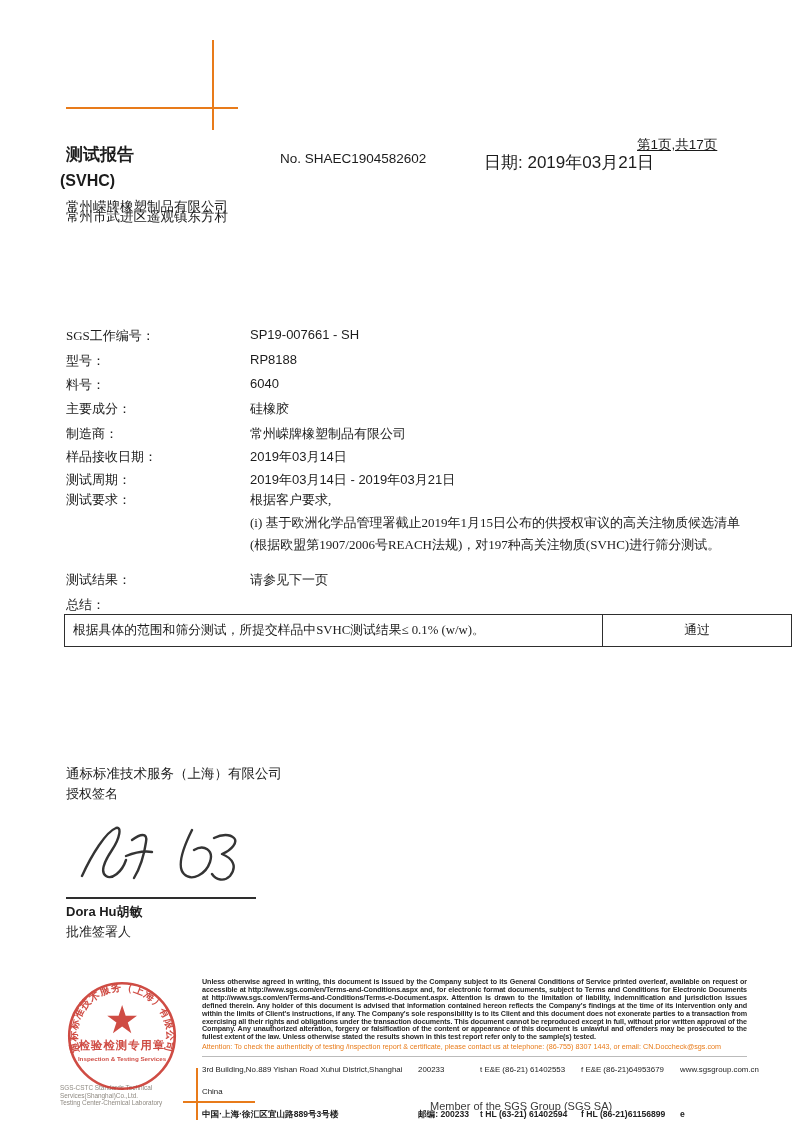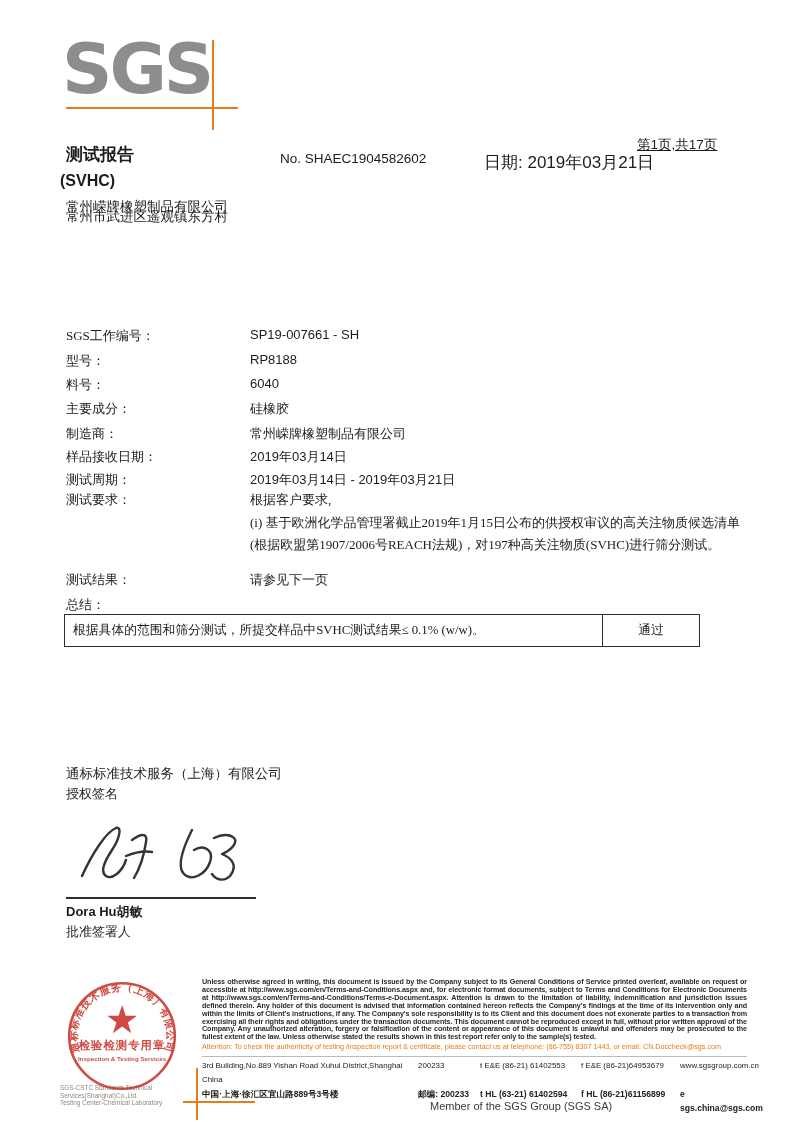--- a/index.html
+++ b/index.html
@@ -29,21 +29,21 @@
   .applicant-address{left:66px;top:208px;font-size:13.5px;}
 
   
   .intro{left:66px;top:299px;font-size:13px;}
   .frow-label{left:66px;font-size:13px;}
   .frow-value{left:250px;font-size:13px;}
   .req-detail{left:250px;top:512px;width:492px;font-size:13px;line-height:21.5px;}
 
   .summary-head{left:66px;top:596px;font-size:13px;}
   .summary-table{
-    left:64px;top:614px;width:636px;height:33px;border:1.6px solid #2e2e2e;
+    left:64px;top:614px;width:728px;height:33px;border:1.6px solid #2e2e2e;
     display:flex;align-items:stretch;box-sizing:border-box;
   }
   .summary-cell{display:flex;align-items:center;font-size:12.8px;}
   .summary-text{flex:0 0 538px;border-right:1.6px solid #2e2e2e;padding-left:8px;box-sizing:border-box;}
   .summary-verdict{flex:1;justify-content:center;}
 
   
   .sig-company{left:66px;top:765px;font-size:13.5px;}
   .sig-auth{left:66px;top:785px;font-size:13px;}
   .sig-svg{left:70px;top:818px;}
@@ -57,21 +57,21 @@
     font-family:"Liberation Sans","DejaVu Sans",sans-serif;
     font-size:7.2px;line-height:7.9px;color:#2b2b2b;text-align:justify;
     font-weight:bold;letter-spacing:-0.1px;margin:0;
   }
   .attention{
     font-family:"Liberation Sans","DejaVu Sans",sans-serif;
     font-size:7.2px;line-height:7.9px;color:#e87b1a;font-weight:normal;margin:2px 0 0 0;
   }
   .addr-table{margin-top:5px;border-top:1px solid #bbb;padding-top:2px;}
   .addr-row{display:flex;align-items:baseline;font-family:"Liberation Sans","DejaVu Sans",sans-serif;
-    font-size:7.9px;color:#222;line-height:14px;}
+    font-size:7.9px;color:#222;line-height:22px;}
   .addr-row .c-addr{flex:0 0 216px;}
   .addr-row .c-post{flex:0 0 62px;}
   .addr-row .c-tel{flex:0 0 101px;}
   .addr-row .c-fax{flex:0 0 99px;}
   .addr-row .c-net{flex:1;}
   .addr-row.cn{font-size:8.6px;font-weight:bold;}
   .member-line{left:430px;top:1100px;width:300px;
     font-family:"Liberation Sans","DejaVu Sans",sans-serif;font-size:11px;color:#3a3a3a;}
 
   .foot-vline{left:196px;top:1068px;width:1.5px;height:52px;background:#e87b1a;}
@@ -82,21 +82,20 @@
     left:60px;top:1084px;width:165px;
     font-family:"Liberation Sans","DejaVu Sans",sans-serif;
     font-size:6.4px;line-height:7.6px;color:#8f8a82;
   }
 </style>
 </head>
 <body>
 
 <div class="page">
 
-  <div class="abs logo-text">SGS</div>
   <div class="abs logo-hline"></div>
   <div class="abs logo-vline"></div>
 
   <div class="abs doc-title sans">测试报告</div>
   <div class="abs doc-subtitle sans">(SVHC)</div>
   <div class="abs report-no sans">No. SHAEC1904582602</div>
   <div class="abs report-date sans">日期: 2019年03月21日</div>
   <div class="abs page-info sans">第1页,共17页</div>
 
   <div class="abs applicant-name">常州嵘牌橡塑制品有限公司</div>

